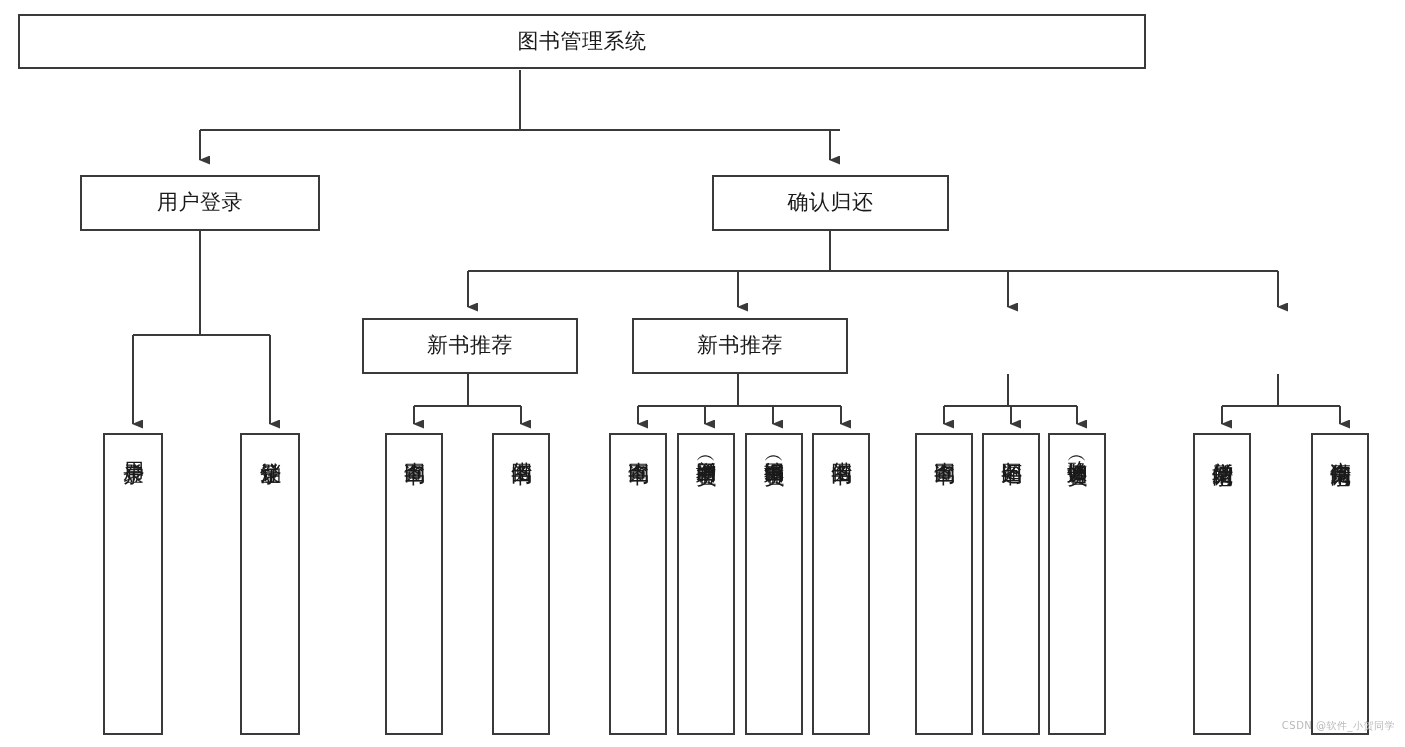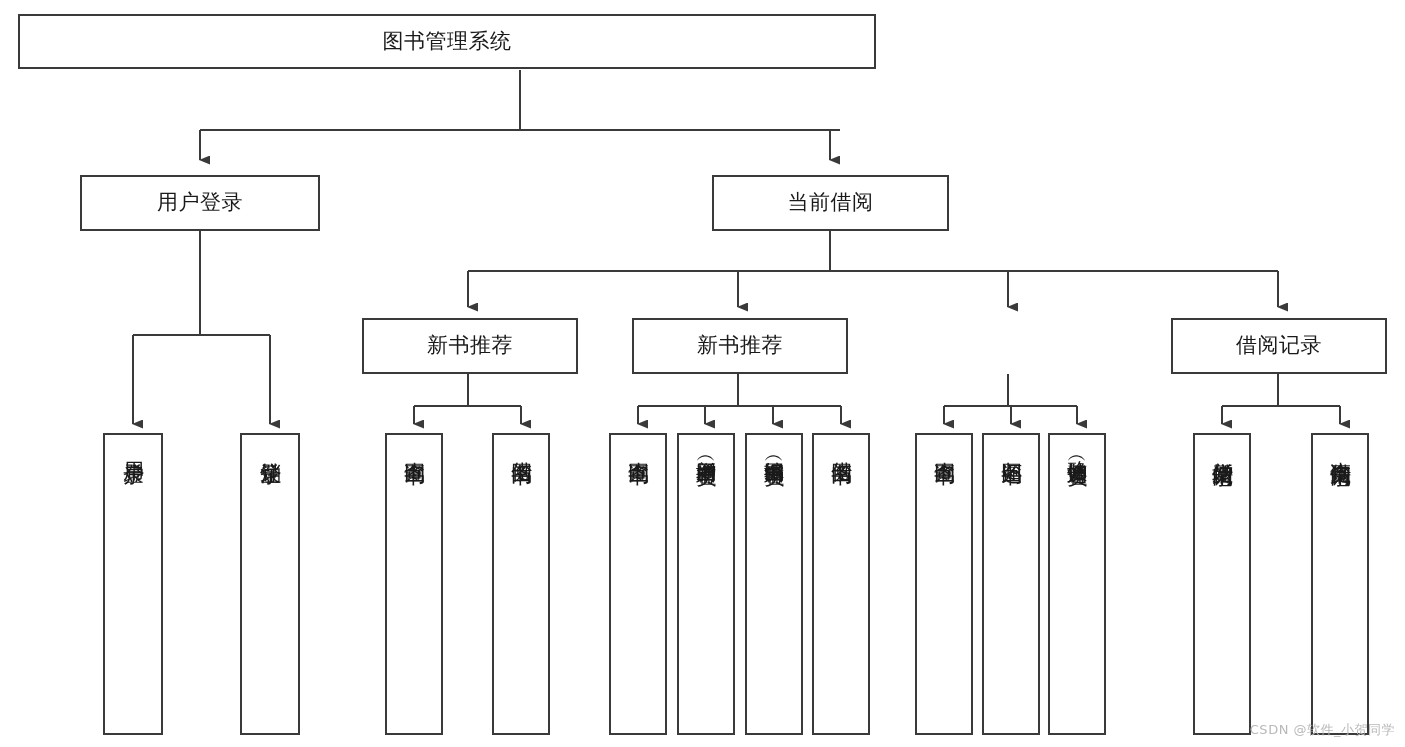--- a/index.html
+++ b/index.html
@@ -60,22 +60,22 @@
     display: block;
     margin: 0 auto;
   }
   .leaf-tall .node-label-v {
     font-size: 20px;
     line-height: 1.28;
   }
   #watermark {
     position: absolute;
     right: 10px;
-    bottom: 8px;
-    font-size: 13px;
+    bottom: 14px;
+    font-size: 10px;
     color: #b9b9b9;
     letter-spacing: 0.5px;
     white-space: nowrap;
     user-select: none;
   }
 </style>
 </head>
 <body>
 
 <div id="diagram-root">
@@ -123,44 +123,41 @@
       <path d="M1011,406 L1011,424" marker-end="url(#arrowhead)"></path>
       <path d="M1077,406 L1077,424" marker-end="url(#arrowhead)"></path>
 
       <path d="M1278,374 L1278,406"></path>
       <path d="M1222,406 L1340,406"></path>
       <path d="M1222,406 L1222,424" marker-end="url(#arrowhead)"></path>
       <path d="M1340,406 L1340,424" marker-end="url(#arrowhead)"></path>
     </g>
   </svg>
 
-  <div class="node-box root-node" style="left:18px; top:14px; width:858px; height:55px;">
+  <div class="node-box root-node" style="left:18px; top:14px; width:1128px; height:55px;">
     <span class="node-label-h">图书管理系统</span>
   </div>
 
   <div class="node-box" style="left:80px; top:175px; width:240px; height:56px;">
     <span class="node-label-h">用户登录</span>
   </div>
 
   <div class="node-box" style="left:712px; top:175px; width:237px; height:56px;">
-    <span class="node-label-h">当前借阅</span>
+    <span class="node-label-h">确认归还</span>
   </div>
 
   <div class="node-box" style="left:362px; top:318px; width:216px; height:56px;">
     <span class="node-label-h">新书推荐</span>
   </div>
 
   <div class="node-box" style="left:632px; top:318px; width:216px; height:56px;">
     <span class="node-label-h">新书推荐</span>
   </div>
 
 
-  <div class="node-box" style="left:1171px; top:318px; width:216px; height:56px;">
-    <span class="node-label-h">借阅记录</span>
-  </div>
 
   <div class="node-box leaf-node" style="left:103px; top:433px; width:60px; height:302px;">
     <span class="node-label-v">用户登录</span>
   </div>
   <div class="node-box leaf-node" style="left:240px; top:433px; width:60px; height:302px;">
     <span class="node-label-v">注销登录</span>
   </div>
 
   <div class="node-box leaf-node" style="left:385px; top:433px; width:58px; height:302px;">
     <span class="node-label-v">查询图书</span>

